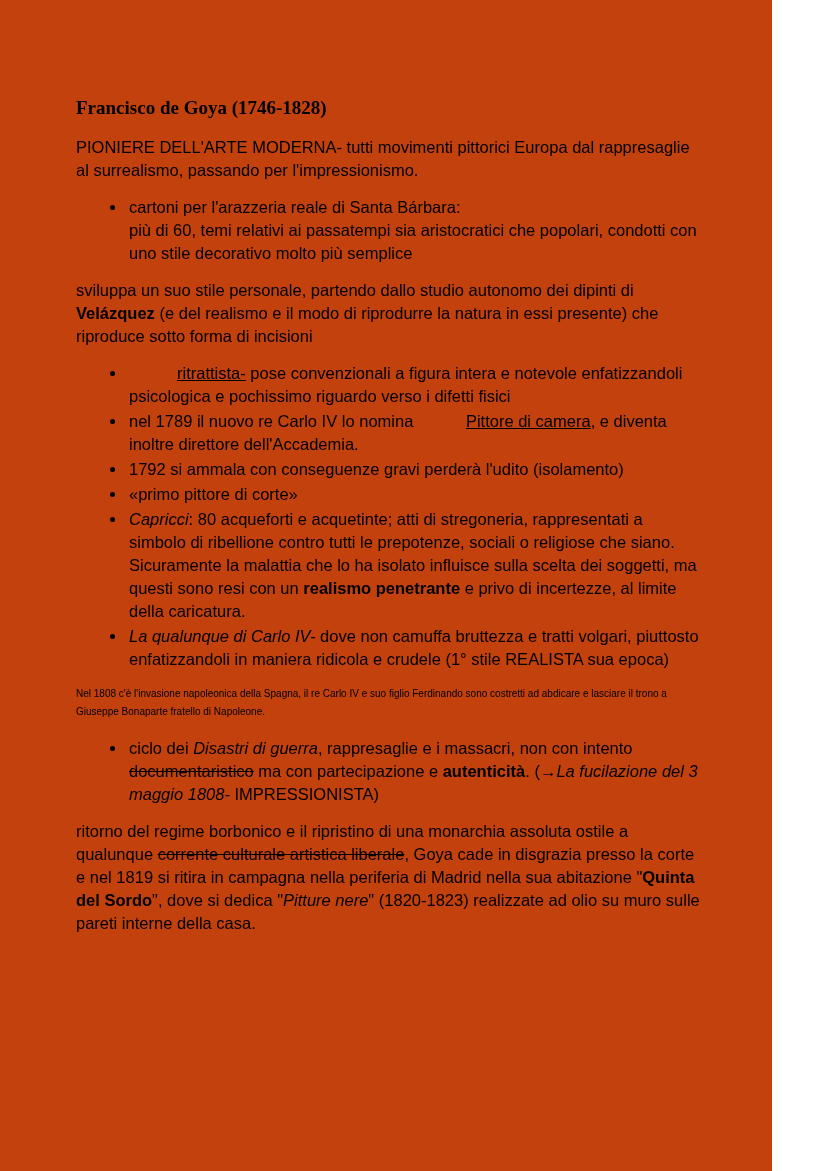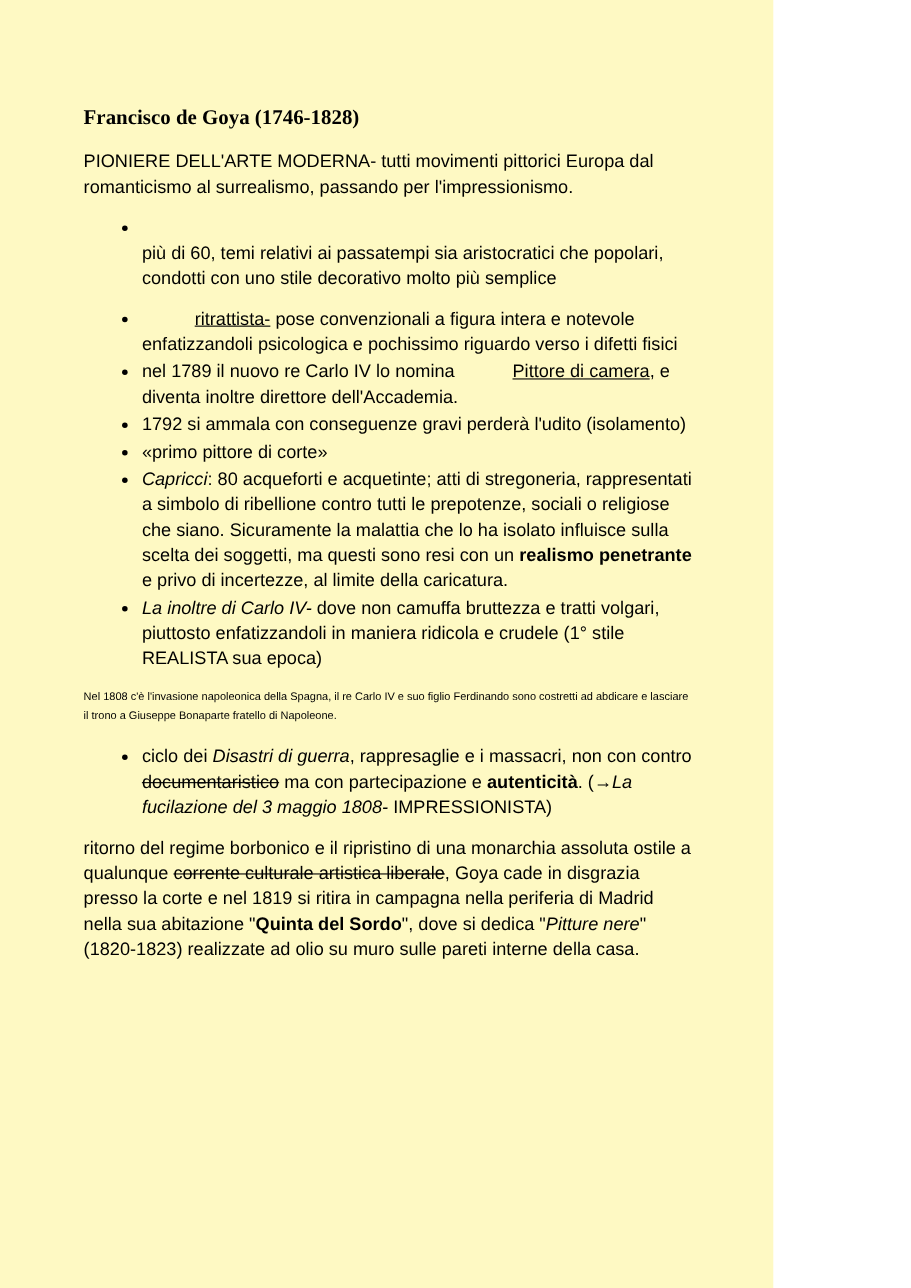--- a/index.html
+++ b/index.html
@@ -2,23 +2,23 @@
 <html><head>
 <meta charset="utf-8">
 <style>
   html, body {
     margin: 0;
     padding: 0;
     background: #ffffff;
   }
   .page {
     position: relative;
-    width: 703px;
+    width: 772px;
     min-height: 1171px;
-    background: #fef9c3;
+    background: #c2410c;
     box-sizing: border-box;
     padding: 96px 72px 60px 76px;
     font-family: "Liberation Sans", sans-serif;
     font-size: 16.5px;
     line-height: 23px;
     color: #000000;
   }
   .doc-title {
     font-family: "Liberation Serif", serif;
     font-size: 19px;
@@ -49,37 +49,38 @@
     margin: 6px 0 16px 0;
   }
 </style>
 </head>
 <body>
 
 <div class="page">
 
   <h1 class="doc-title">Francisco de Goya (1746-1828)</h1>
 
-  <p class="para"><span>PIONIERE DELL'ARTE MODERNA- tutti movimenti pittorici Europa dal romanticismo al surrealismo, passando per l'impressionismo.</span></p>
+  <p class="para"><span>PIONIERE DELL'ARTE MODERNA- tutti movimenti pittorici Europa dal rappresaglie al surrealismo, passando per l'impressionismo.</span></p>
 
   <ul class="bullets">
-    <li><br><span>più di 60, temi relativi ai passatempi sia aristocratici che popolari, condotti con uno stile decorativo molto più semplice</span></li>
+    <li><span>cartoni per l'arazzeria reale di Santa Bárbara:</span><br><span>più di 60, temi relativi ai passatempi sia aristocratici che popolari, condotti con uno stile decorativo molto più semplice</span></li>
   </ul>
 
+  <p class="para"><span>sviluppa un suo stile personale, partendo dallo studio autonomo dei dipinti di </span><span class="b">Velázquez</span><span> (e del realismo e il modo di riprodurre la natura in essi presente) che riproduce sotto forma di incisioni</span></p>
 
   <ul class="bullets">
     <li><span class="u">ritrattista-</span><span> pose convenzionali a figura intera e notevole enfatizzandoli psicologica e pochissimo riguardo verso i difetti fisici</span></li>
     <li><span>nel 1789 il nuovo re Carlo IV lo nomina </span><span class="u">Pittore di camera</span><span>, e diventa inoltre direttore dell'Accademia.</span></li>
     <li><span>1792 si ammala con conseguenze gravi perderà l'udito (isolamento)</span></li>
     <li><span>«primo pittore di corte»</span></li>
     <li><span class="i">Capricci</span><span>: 80 acqueforti e acquetinte; atti di stregoneria, rappresentati a simbolo di ribellione contro tutti le prepotenze, sociali o religiose che siano. Sicuramente la malattia che lo ha isolato influisce sulla scelta dei soggetti, ma questi sono resi con un </span><span class="b">realismo penetrante</span><span> e privo di incertezze, al limite della caricatura.</span></li>
-    <li><span class="i">La inoltre di Carlo IV-</span><span> dove non camuffa bruttezza e tratti volgari, piuttosto enfatizzandoli in maniera ridicola e crudele (1° stile REALISTA sua epoca)</span></li>
+    <li><span class="i">La qualunque di Carlo IV-</span><span> dove non camuffa bruttezza e tratti volgari, piuttosto enfatizzandoli in maniera ridicola e crudele (1° stile REALISTA sua epoca)</span></li>
   </ul>
 
   <p class="note"><span>Nel 1808 c'è l'invasione napoleonica della Spagna, il re Carlo IV e suo figlio Ferdinando sono costretti ad abdicare e lasciare il trono a Giuseppe Bonaparte fratello di Napoleone.</span></p>
 
   <ul class="bullets">
-    <li><span>ciclo dei </span><span class="i">Disastri di guerra</span><span>, rappresaglie e i massacri, non con contro </span><span class="s">documentaristico</span><span> ma con partecipazione e </span><span class="b">autenticità</span><span>. (</span><span class="i">→La fucilazione del 3 maggio 1808-</span><span> IMPRESSIONISTA)</span></li>
+    <li><span>ciclo dei </span><span class="i">Disastri di guerra</span><span>, rappresaglie e i massacri, non con intento </span><span class="s">documentaristico</span><span> ma con partecipazione e </span><span class="b">autenticità</span><span>. (</span><span class="i">→La fucilazione del 3 maggio 1808-</span><span> IMPRESSIONISTA)</span></li>
   </ul>
 
   <p class="para"><span>ritorno del regime borbonico e il ripristino di una monarchia assoluta ostile a qualunque </span><span class="s">corrente culturale artistica liberale</span><span>, Goya cade in disgrazia presso la corte e nel 1819 si ritira in campagna nella periferia di Madrid nella sua abitazione "</span><span class="bu">Quinta del Sordo</span><span>", dove si dedica "</span><span class="i">Pitture nere</span><span>" (1820-1823) realizzate ad olio su muro sulle pareti interne della casa.</span></p>
 
 </div>
 
 </body></html>

